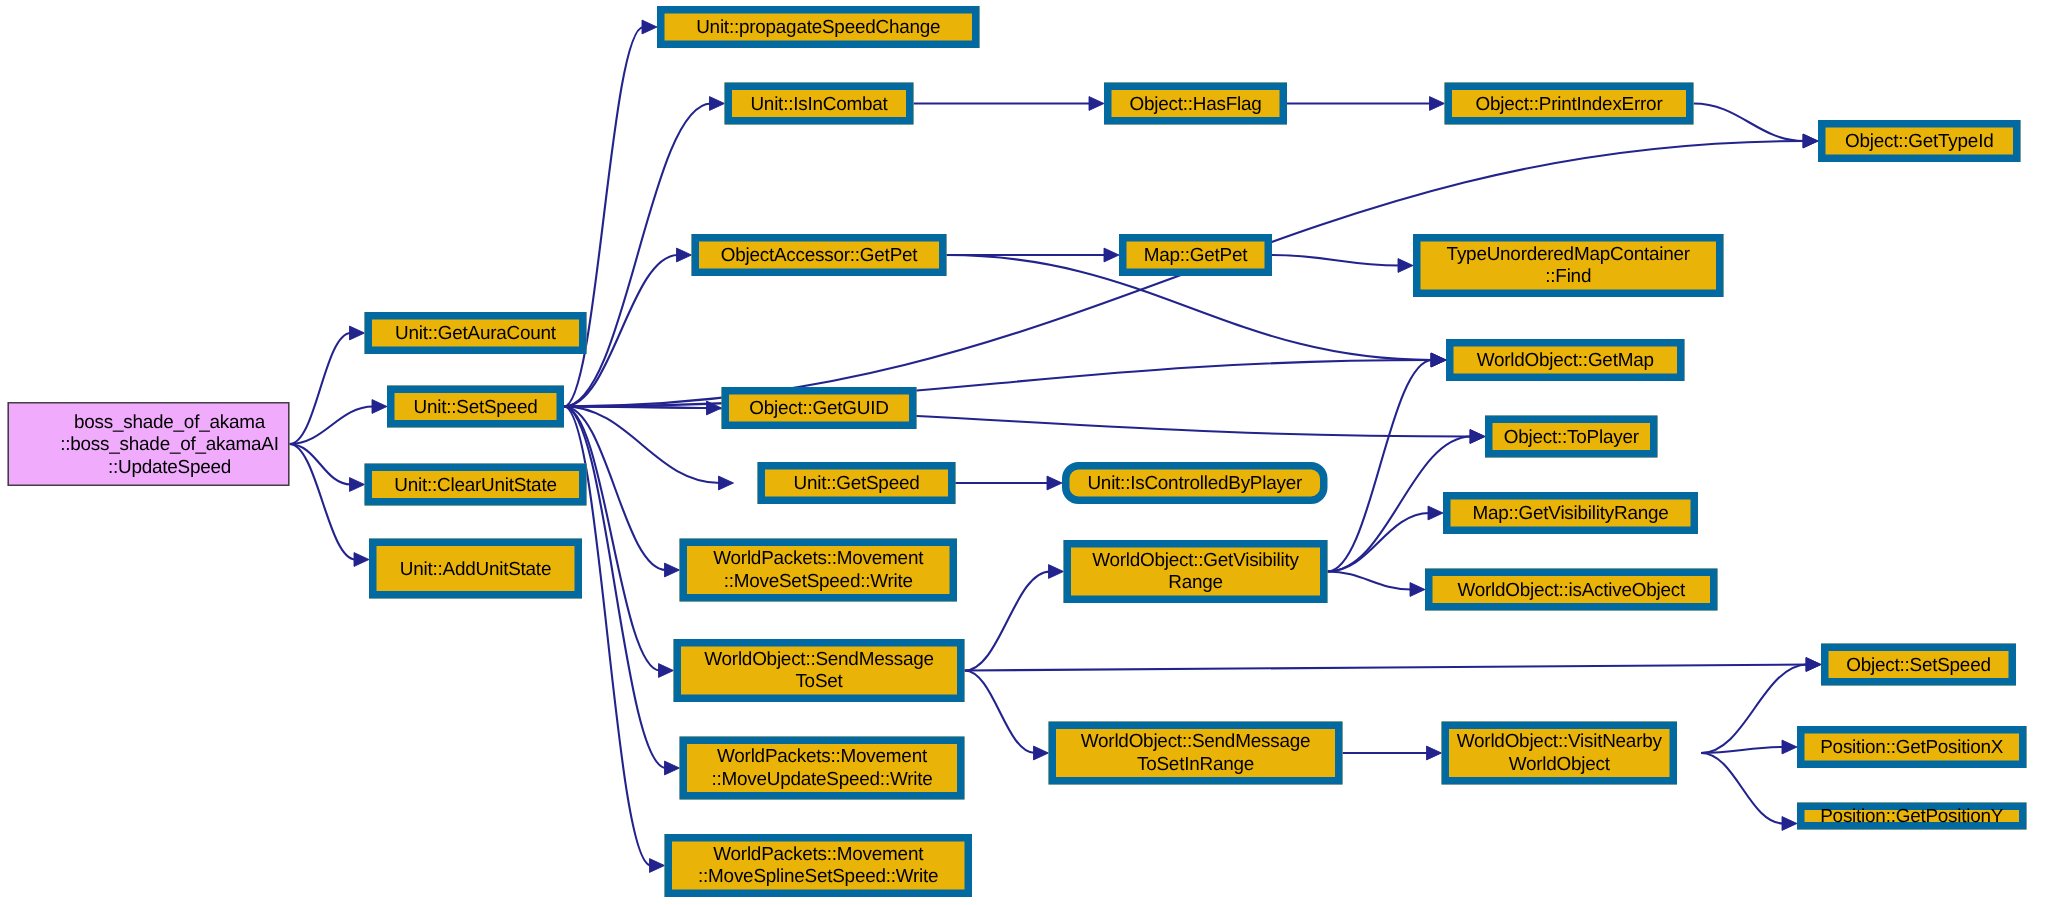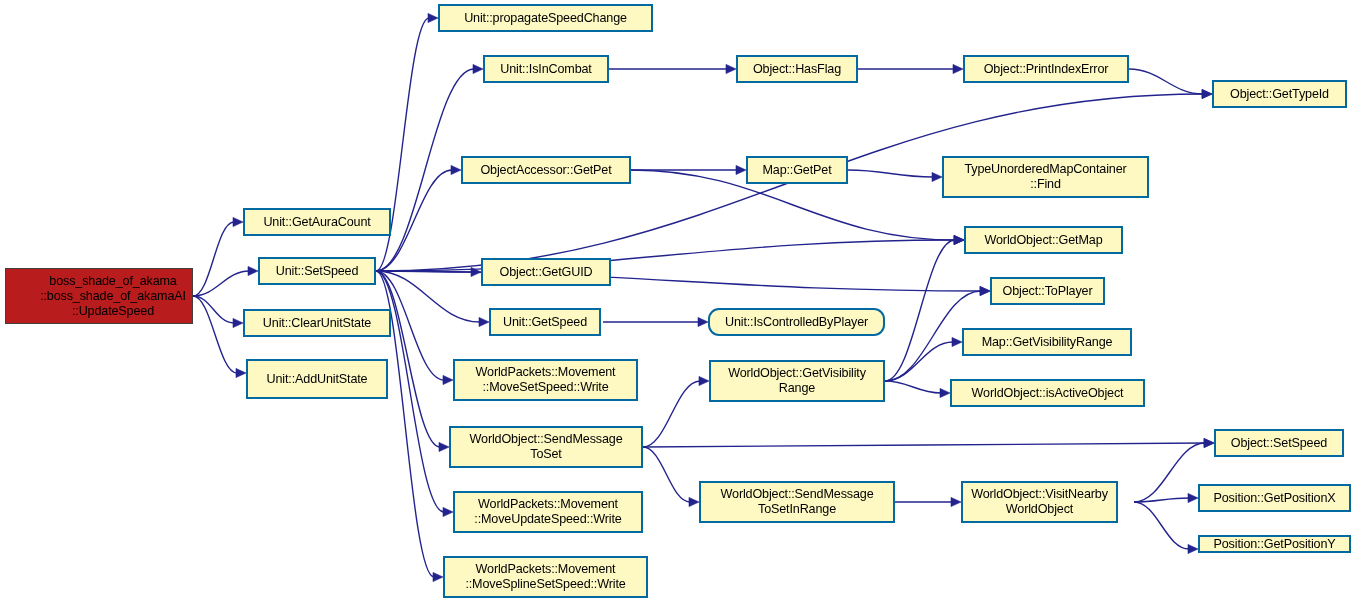--- a/index.html
+++ b/index.html
@@ -35,35 +35,35 @@
   #node-layer {
     position: absolute;
     left: 0;
     top: 0;
     width: 1364px;
     height: 603px;
   }
   .node {
     position: absolute;
     box-sizing: border-box;
-    border: 2px solid #0369a1;
-    background: #fef9c3;
+    border: 5px solid #0369a1;
+    background: #eab308;
     color: #000000;
     display: flex;
     align-items: center;
     justify-content: center;
     text-align: center;
     font-size: 12.6px;
     line-height: 15px;
     letter-spacing: -0.15px;
     white-space: pre-line;
     padding: 0 4px;
   }
   .node.root {
-    background: #b91c1c;
+    background: #f0abfc;
     border: 1px solid #404040;
     padding-left: 32px;
   }
   .node-label {
     display: block;
     width: 100%;
     white-space: pre-line;
   }
 </style>
 </head>
@@ -145,21 +145,21 @@
 ::boss_shade_of_akamaAI
 ::UpdateSpeed</span></div>
       <div class="node" style="left: 243px; top: 208px; width: 148px; height: 28px;"><span class="node-label">Unit::GetAuraCount</span></div>
       <div class="node" style="left: 258px; top: 257px; width: 118px; height: 28px;"><span class="node-label">Unit::SetSpeed</span></div>
       <div class="node" style="left: 243px; top: 309px; width: 148px; height: 28px;"><span class="node-label">Unit::ClearUnitState</span></div>
       <div class="node" style="left: 246px; top: 359px; width: 142px; height: 40px;"><span class="node-label">Unit::AddUnitState</span></div>
       <div class="node" style="left: 438px; top: 4px; width: 215px; height: 28px;"><span class="node-label">Unit::propagateSpeedChange</span></div>
       <div class="node" style="left: 483px; top: 55px; width: 126px; height: 28px;"><span class="node-label">Unit::IsInCombat</span></div>
       <div class="node" style="left: 461px; top: 156px; width: 170px; height: 28px;"><span class="node-label">ObjectAccessor::GetPet</span></div>
       <div class="node" style="left: 481px; top: 258px; width: 130px; height: 28px;"><span class="node-label">Object::GetGUID</span></div>
-      <div class="node" style="left: 489px; top: 308px; width: 112px; height: 28px;"><span class="node-label">Unit::GetSpeed</span></div>
+      <div class="node" style="left: 505px; top: 308px; width: 132px; height: 28px;"><span class="node-label">Unit::GetSpeed</span></div>
       <div class="node" style="left: 453px; top: 359px; width: 185px; height: 42px;"><span class="node-label">WorldPackets::Movement
 ::MoveSetSpeed::Write</span></div>
       <div class="node" style="left: 449px; top: 426px; width: 194px; height: 42px;"><span class="node-label">WorldObject::SendMessage
 ToSet</span></div>
       <div class="node" style="left: 453px; top: 491px; width: 190px; height: 42px;"><span class="node-label">WorldPackets::Movement
 ::MoveUpdateSpeed::Write</span></div>
       <div class="node" style="left: 443px; top: 556px; width: 205px; height: 42px;"><span class="node-label">WorldPackets::Movement
 ::MoveSplineSetSpeed::Write</span></div>
       <div class="node" style="left: 736px; top: 55px; width: 122px; height: 28px;"><span class="node-label">Object::HasFlag</span></div>
       <div class="node" style="left: 746px; top: 156px; width: 102px; height: 28px;"><span class="node-label">Map::GetPet</span></div>

